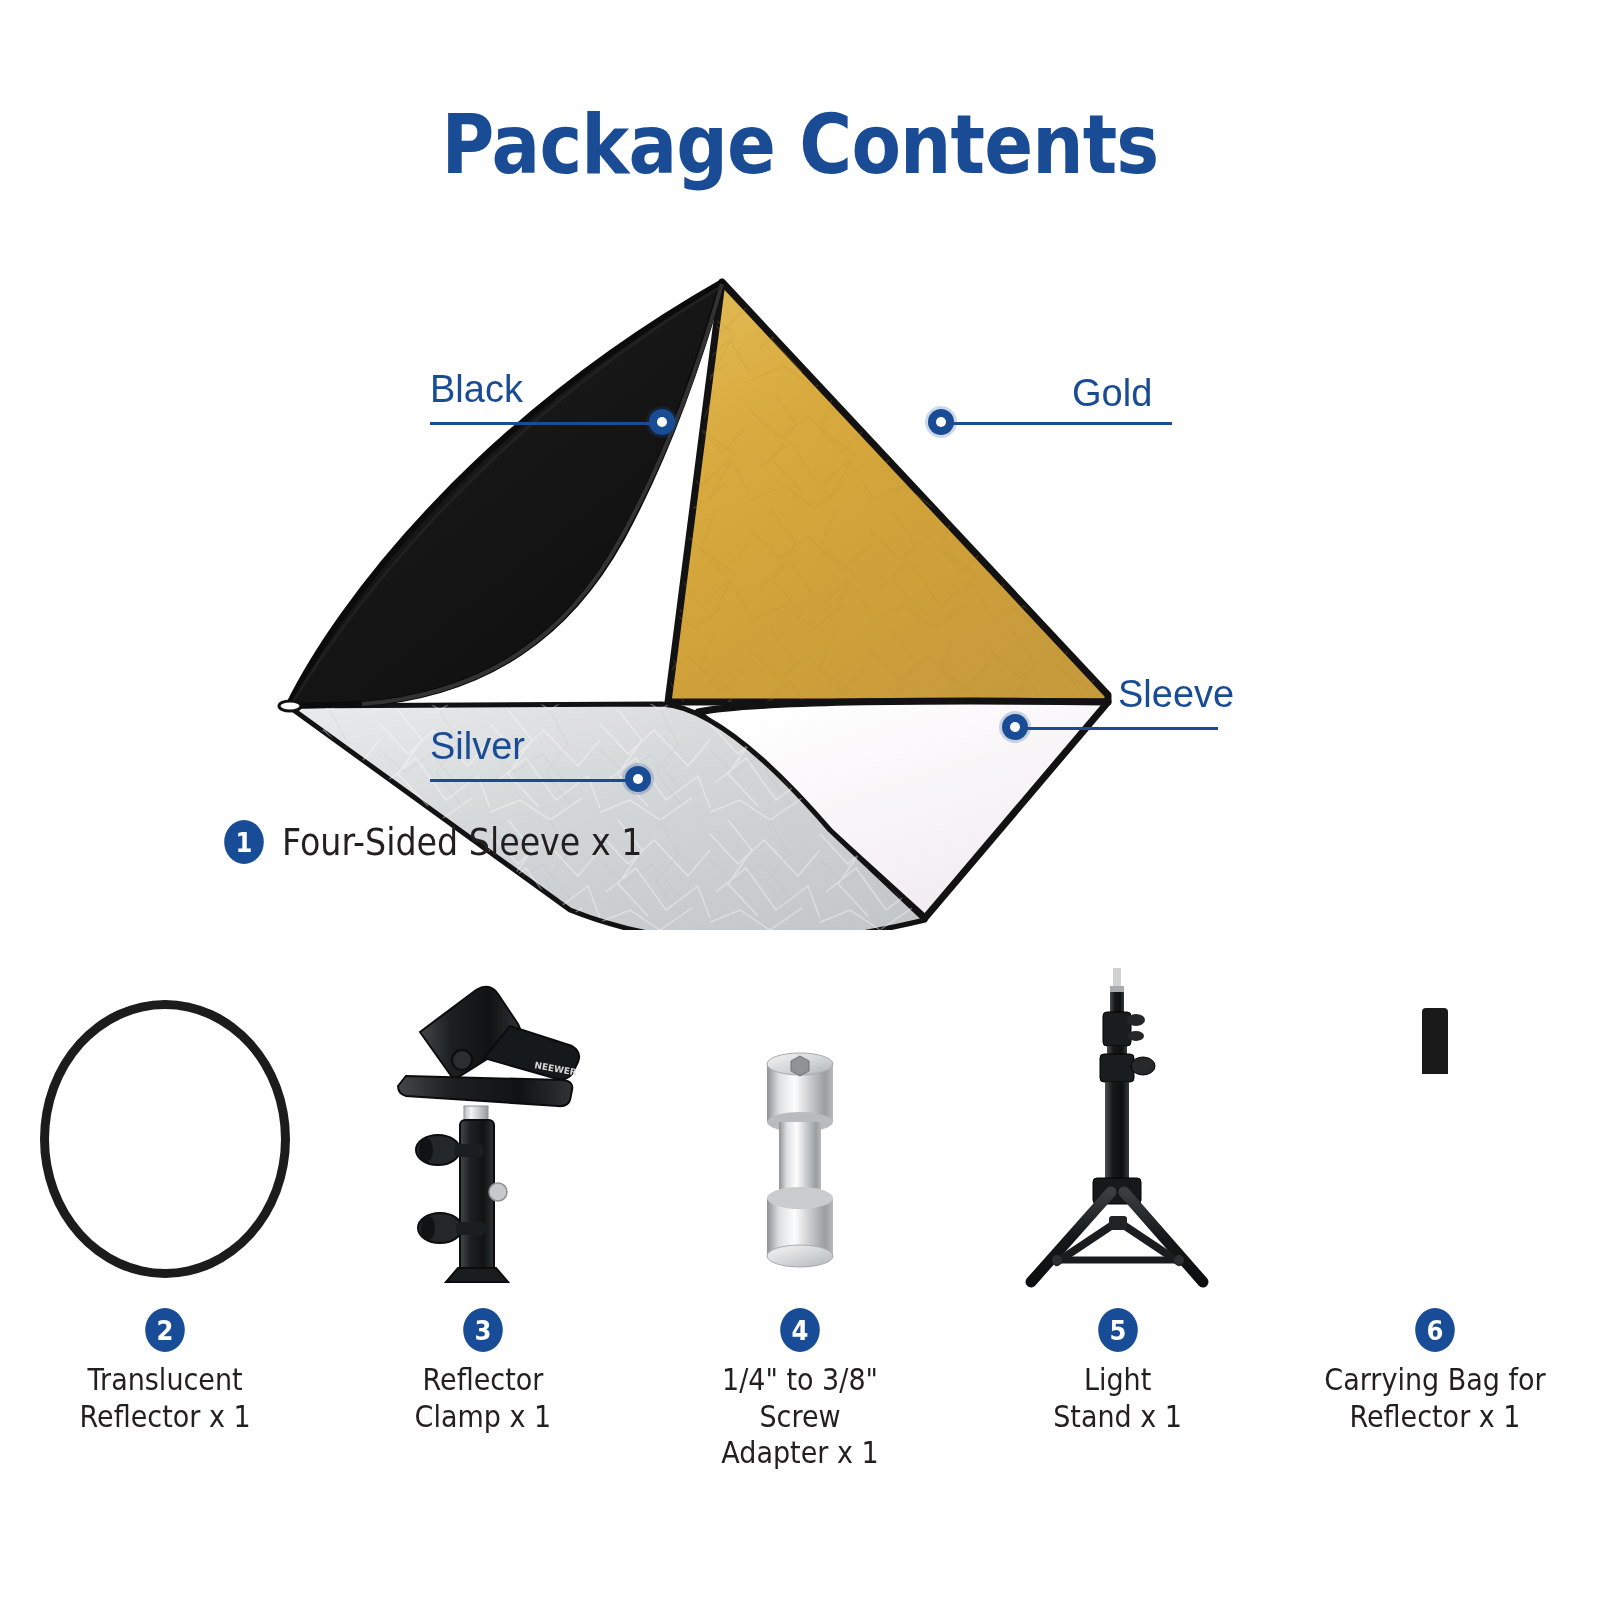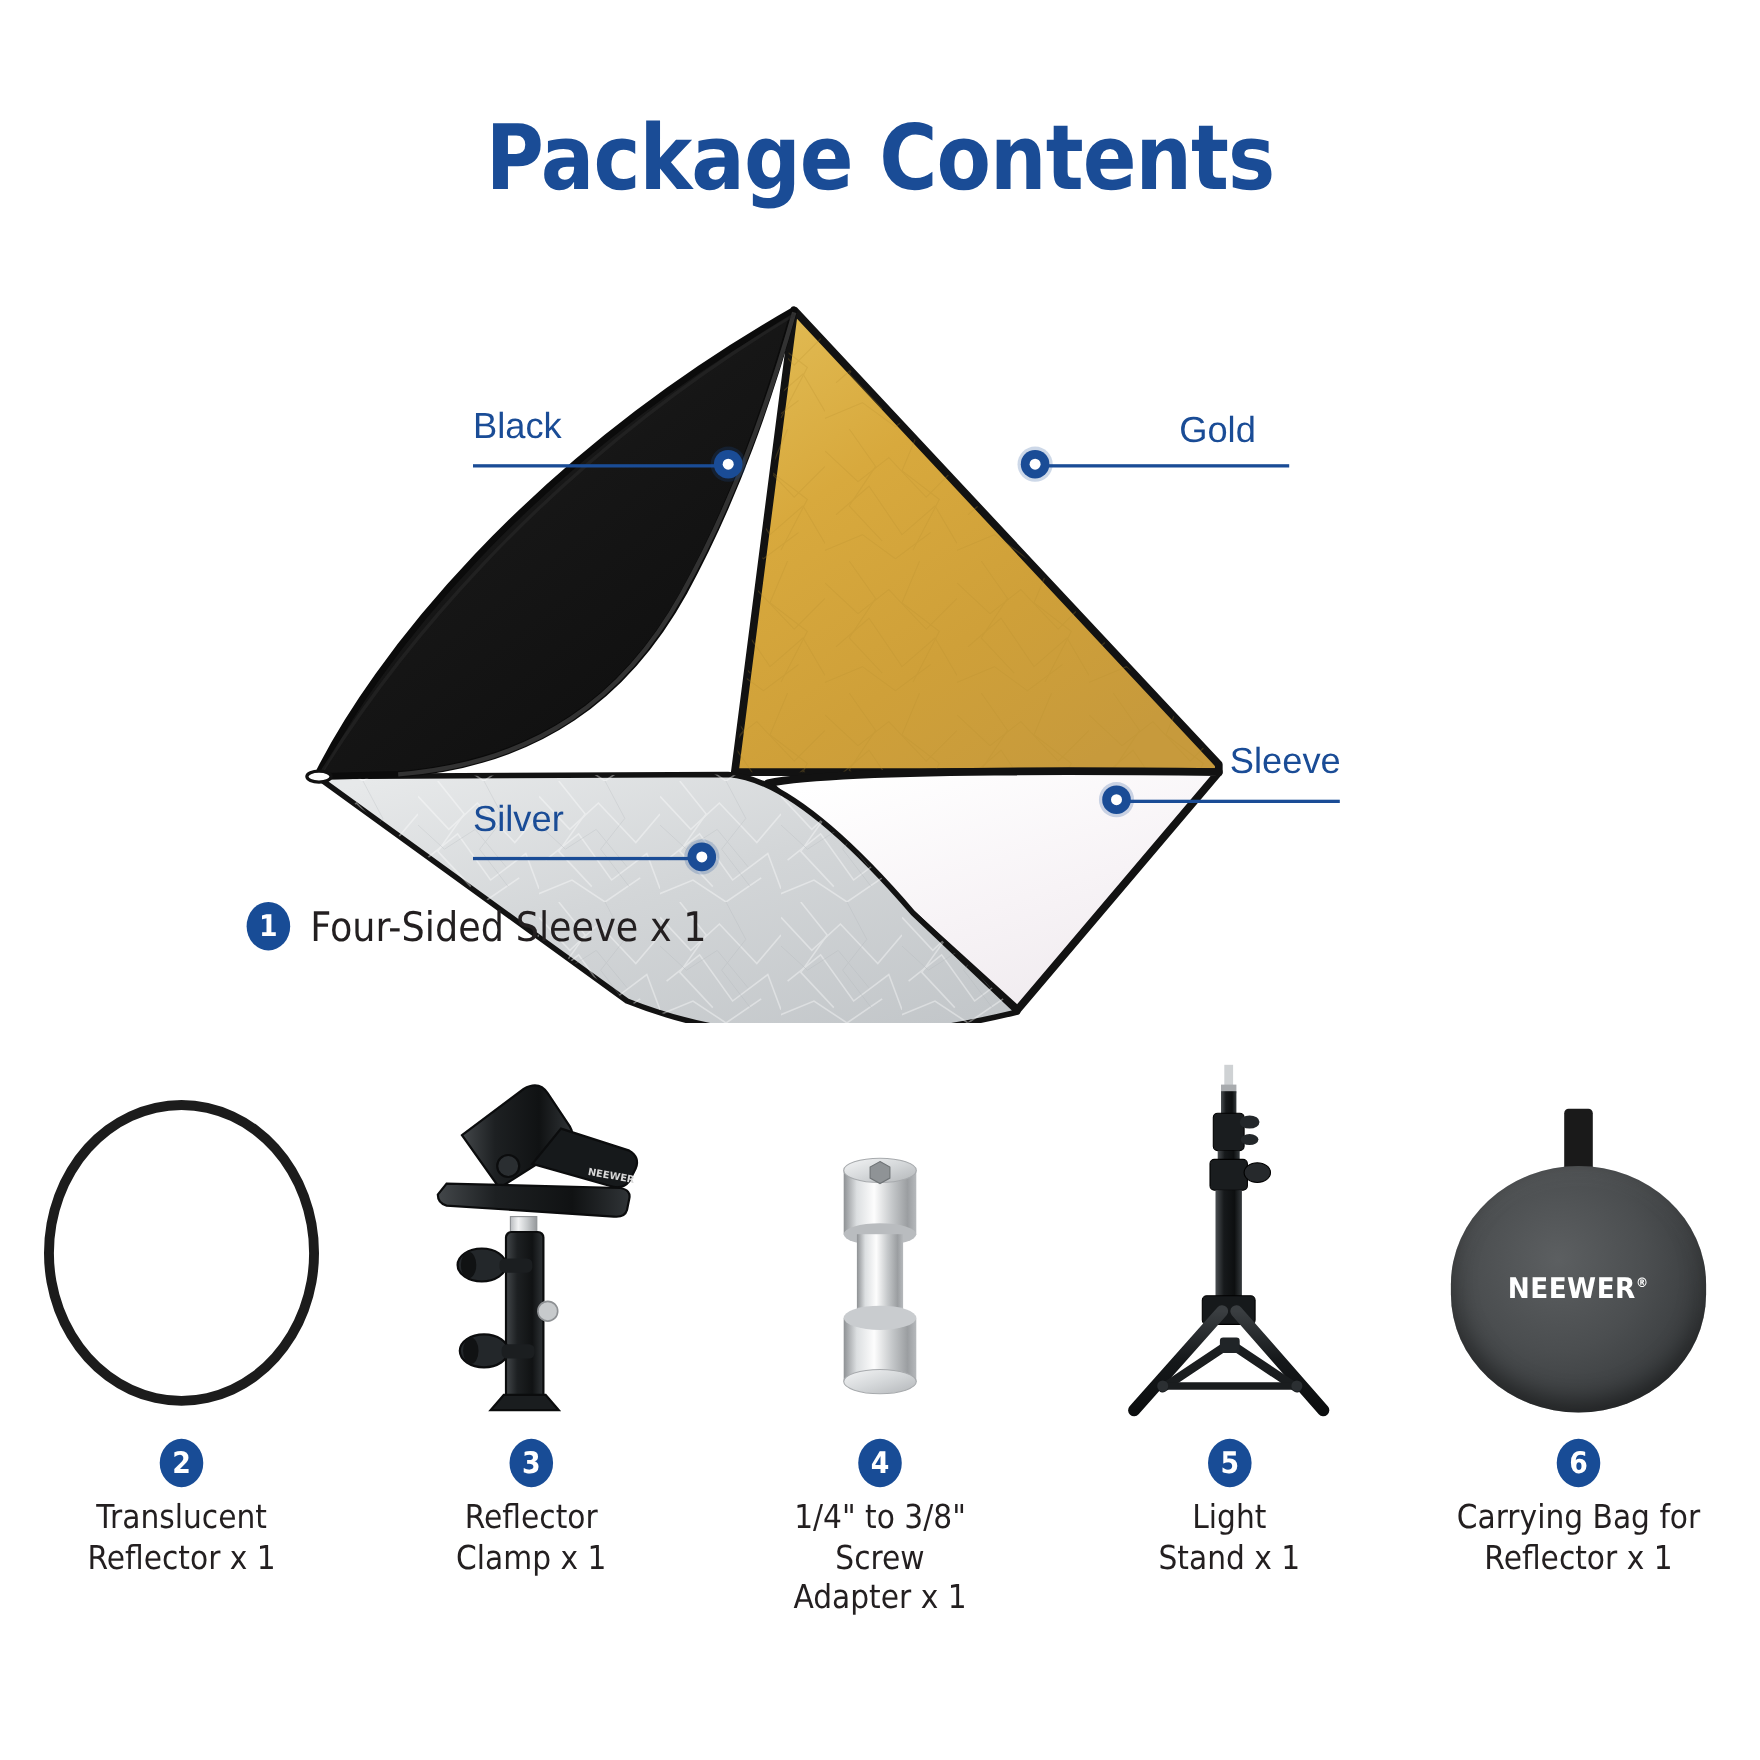--- a/index.html
+++ b/index.html
@@ -49,21 +49,21 @@
     width: 860px;
     height: 660px;
   }
   .sleeve-svg { display: block; width: 860px; height: 660px; }
 
   
   .callout {
     position: absolute;
     color: #1a4c96;
     font-family: "Liberation Sans", sans-serif;
-    font-size: 33px;
+    font-size: 38px;
     font-weight: 400;
     white-space: nowrap;
     line-height: 1;
   }
   .callout-line {
     position: absolute;
     height: 3px;
     background: #1a4c96;
   }
   .callout-dot {
@@ -486,25 +486,20 @@
       <div class="badge">5</div>
     </div>
     <div class="item-label">Light
 Stand x 1</div>
   </div>
 
   <div class="item-cell">
     <div class="item-art">
       <div class="bag-wrap">
         <div class="bag-handle"></div>
-        <div class="bag-body">
-          <div class="bag-logo">
-            <span>NEEWER</span><sup>®</sup>
-          </div>
-        </div>
       </div>
     </div>
     <div class="item-badge-wrap">
       <div class="badge">6</div>
     </div>
     <div class="item-label">Carrying Bag for
 Reflector x 1</div>
   </div>
 
 </div>

